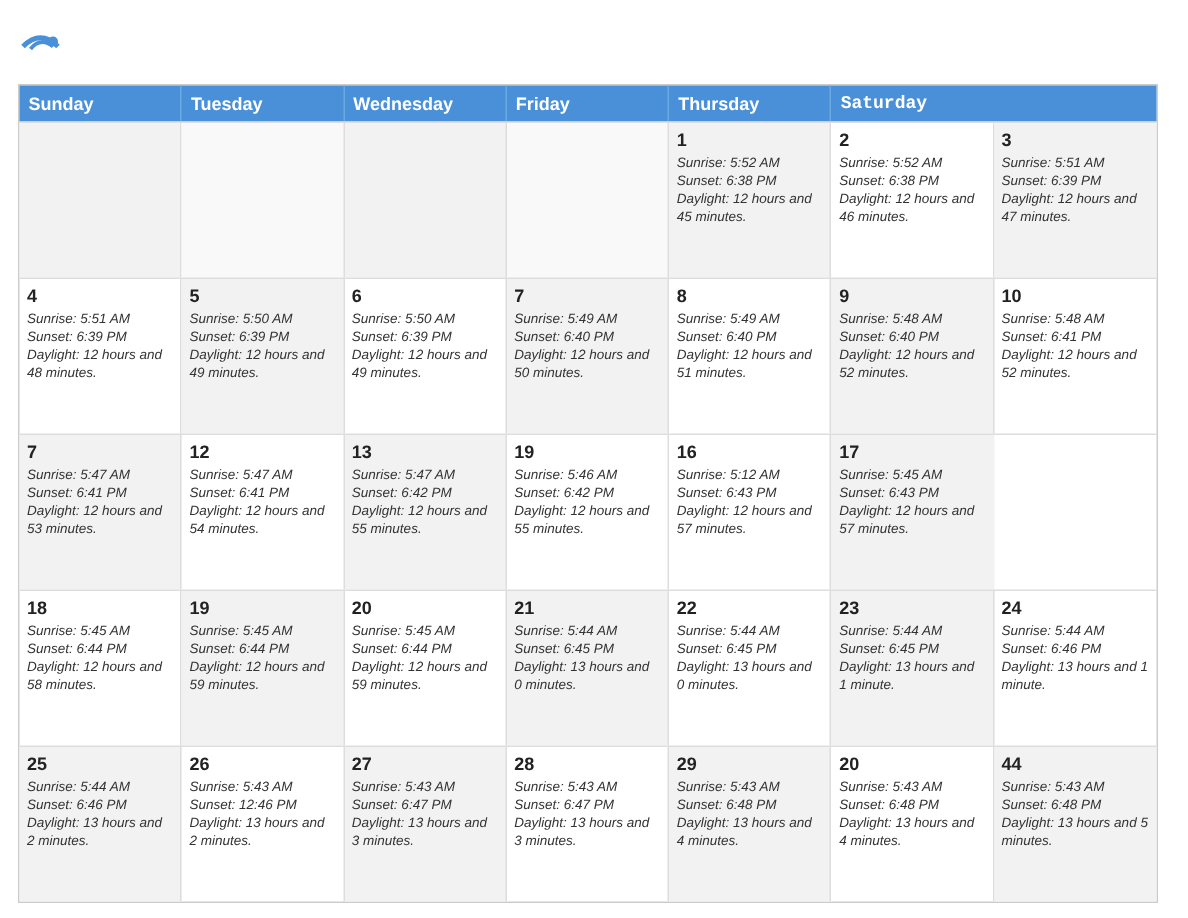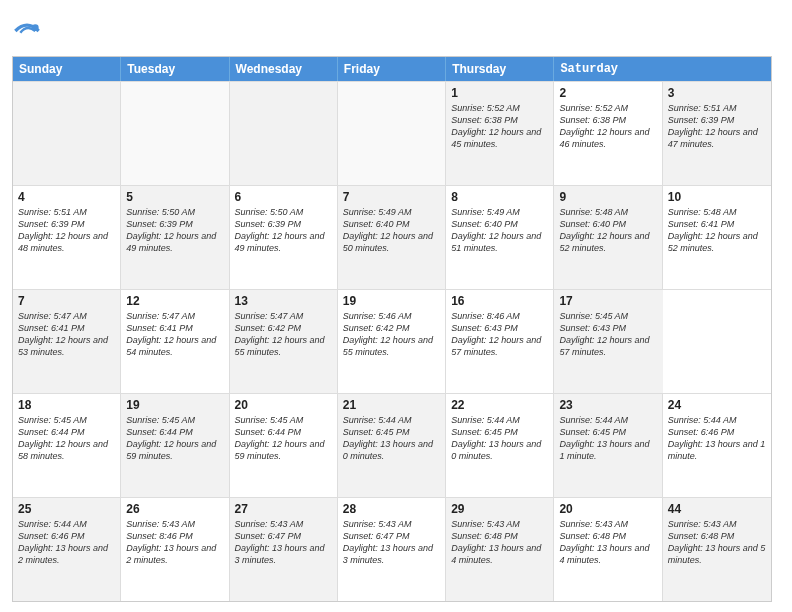--- a/index.html
+++ b/index.html
@@ -231,21 +231,21 @@
 Daylight: 12 hours and 55 minutes.</div>
           </div>
           <div class="cal-cell">
             <div class="day-num">19</div>
             <div class="cell-text">Sunrise: 5:46 AM
 Sunset: 6:42 PM
 Daylight: 12 hours and 55 minutes.</div>
           </div>
           <div class="cal-cell">
             <div class="day-num">16</div>
-            <div class="cell-text">Sunrise: 8:46 AM
+            <div class="cell-text">Sunrise: 5:12 AM
 Sunset: 6:43 PM
 Daylight: 12 hours and 57 minutes.</div>
           </div>
           <div class="cal-cell shaded">
             <div class="day-num">17</div>
             <div class="cell-text">Sunrise: 5:45 AM
 Sunset: 6:43 PM
 Daylight: 12 hours and 57 minutes.</div>
           </div>
         </div>
@@ -296,21 +296,21 @@
         <div class="cal-row">
           <div class="cal-cell shaded">
             <div class="day-num">25</div>
             <div class="cell-text">Sunrise: 5:44 AM
 Sunset: 6:46 PM
 Daylight: 13 hours and 2 minutes.</div>
           </div>
           <div class="cal-cell">
             <div class="day-num">26</div>
             <div class="cell-text">Sunrise: 5:43 AM
-Sunset: 8:46 PM
+Sunset: 12:46 PM
 Daylight: 13 hours and 2 minutes.</div>
           </div>
           <div class="cal-cell shaded">
             <div class="day-num">27</div>
             <div class="cell-text">Sunrise: 5:43 AM
 Sunset: 6:47 PM
 Daylight: 13 hours and 3 minutes.</div>
           </div>
           <div class="cal-cell">
             <div class="day-num">28</div>

